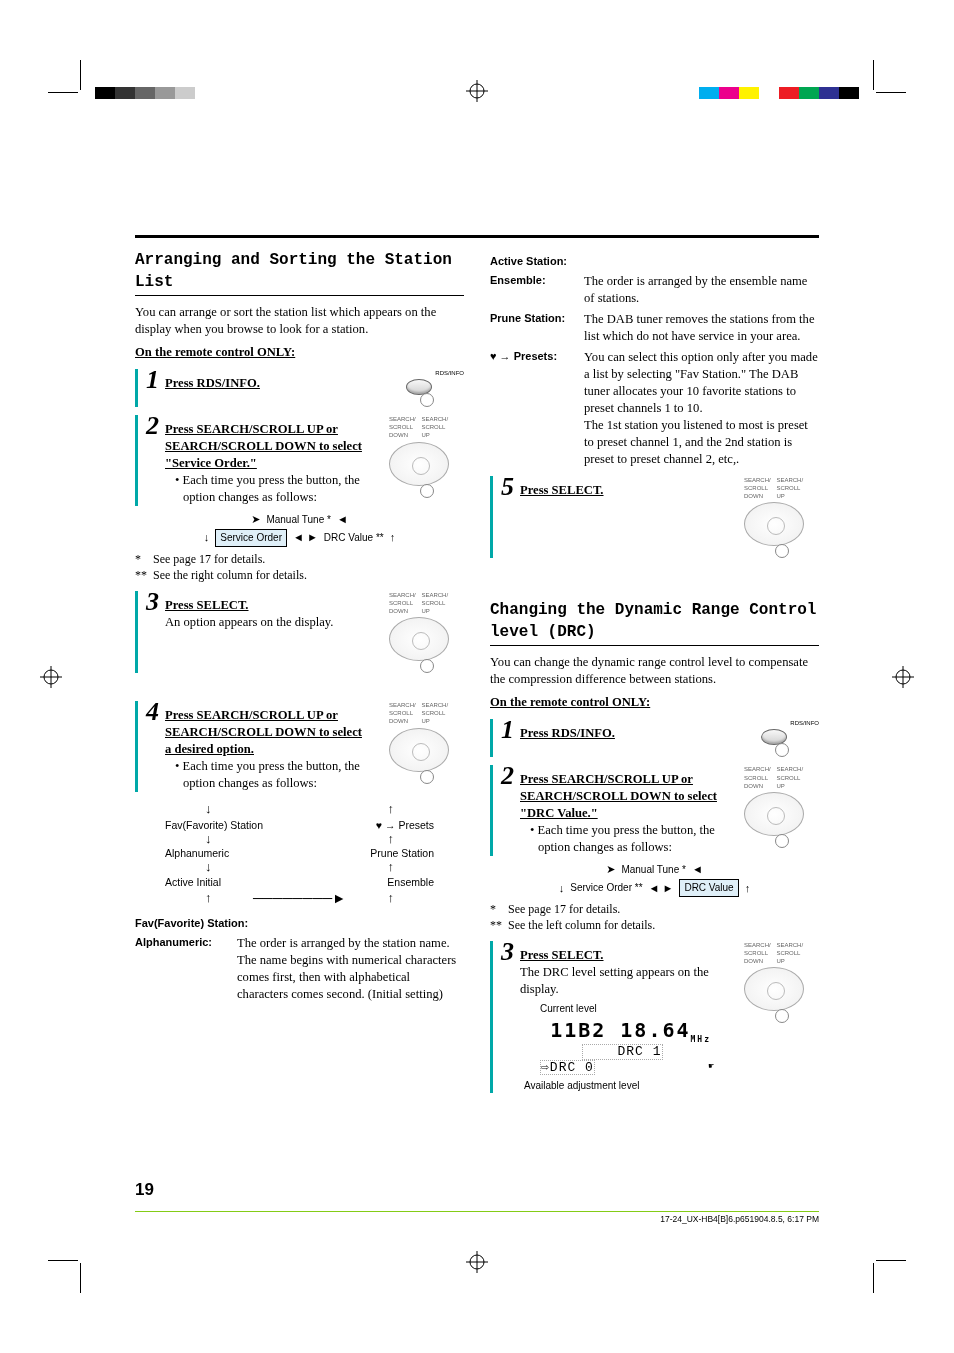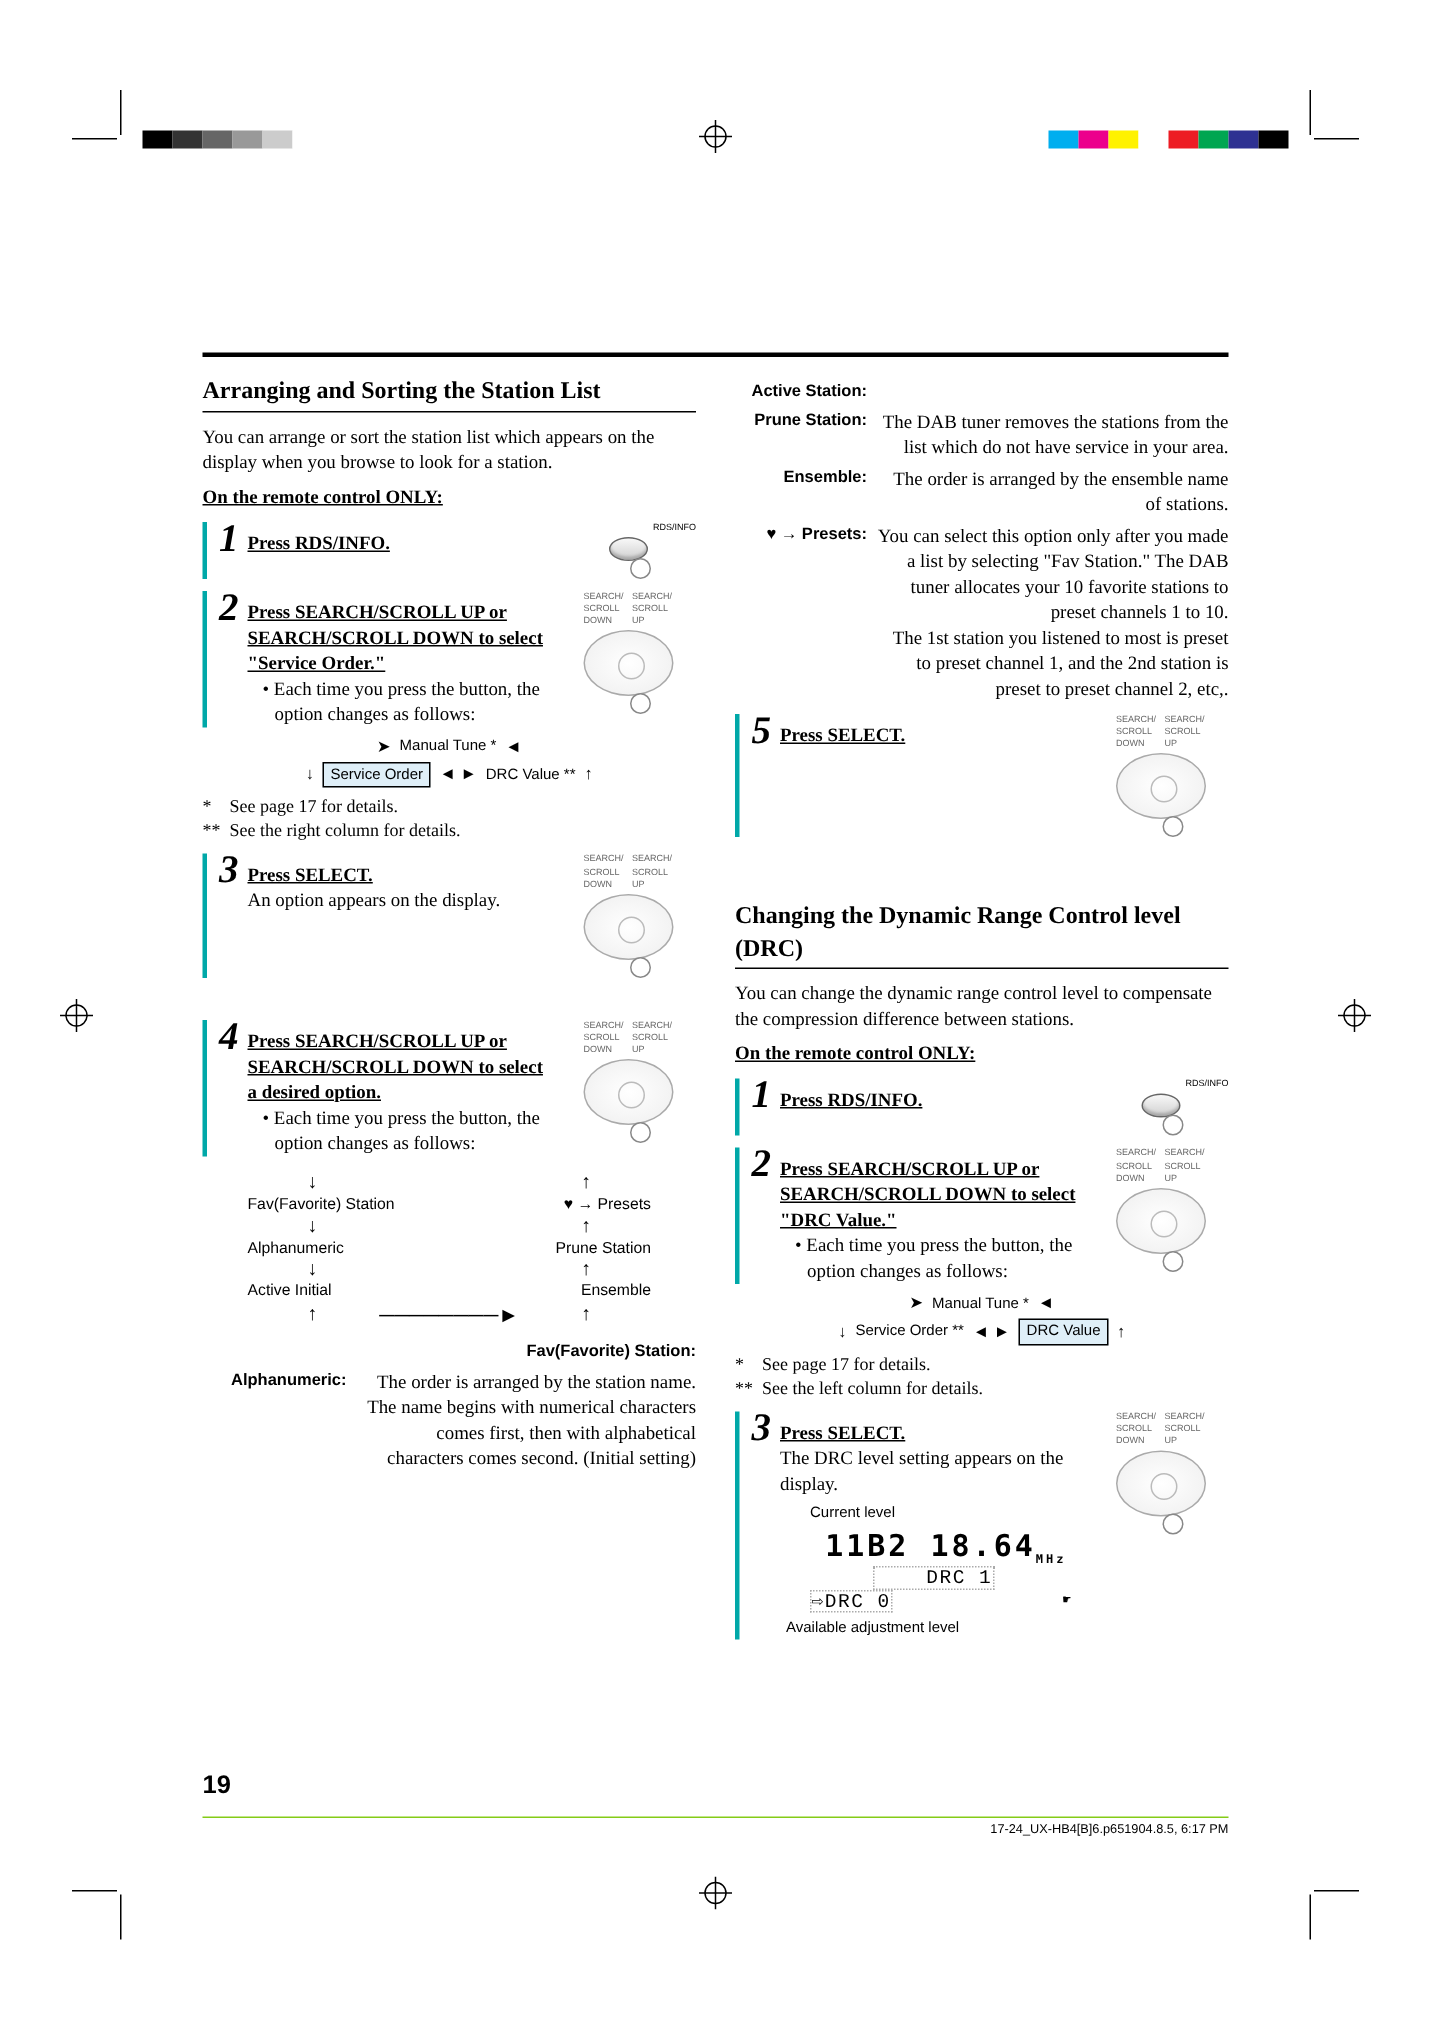--- a/index.html
+++ b/index.html
@@ -50,21 +50,21 @@
     display: flex;
     gap: 26px;
   }
   .col {
     flex: 1;
     font-size: 12.6px;
     line-height: 1.35;
   }
 
   .section-head {
-    font-family: Liberation Serif, serif;
+    font-family: Liberation Mono, monospace;
     font-weight: bold;
     font-size: 16px;
     margin: 0 0 2px 0;
   }
   .section-rule { border-bottom: 1.5px solid #000; margin: 0 0 8px 0; }
 
   .underline {
     text-decoration: underline;
     font-weight: bold;
     display: block;
@@ -131,21 +131,21 @@
   .flow-vert {
     font-family: Arial, sans-serif;
     font-size: 10.5px;
     margin: 8px 0;
   }
   .flow-row { display: flex; justify-content: space-between; padding: 0 30px; }
   .flow-arrows-row { display: flex; justify-content: space-between; padding: 0 70px; font-size: 13px; line-height: 1.1; }
   .flow-top-arrow { text-align:center; padding: 0 70px; display:flex; justify-content:space-between; font-size:13px;}
 
   .def-list { }
-  .def-item { display: flex; gap: 6px; margin: 4px 0; text-align: right; }
+  .def-item { display: flex; gap: 6px; margin: 4px 0; }
   .def-term {
     font-family: Arial, sans-serif;
     font-weight: bold;
     font-size: 11px;
     min-width: 96px;
     flex-shrink: 0;
   }
   .def-term-col { min-width: 88px; }
   .def-desc { flex: 1; }
 
@@ -408,26 +408,26 @@
         </div>
       </div>
     </div>
 
     <div class="col">
       <div class="def-list">
         <div class="def-item">
           <div class="def-term def-term-col">Active Station:</div>
         </div>
         <div class="def-item">
+          <div class="def-term def-term-col">Ensemble:</div>
+          <div class="def-desc">The order is arranged by the ensemble name of stations.</div>
+        </div>
+        <div class="def-item">
           <div class="def-term def-term-col">Prune Station:</div>
           <div class="def-desc">The DAB tuner removes the stations from the list which do not have service in your area.</div>
-        </div>
-        <div class="def-item">
-          <div class="def-term def-term-col">Ensemble:</div>
-          <div class="def-desc">The order is arranged by the ensemble name of stations.</div>
         </div>
         <div class="def-item">
           <div class="def-term def-term-col heart">♥ → Presets:</div>
           <div class="def-desc" style="white-space:pre-line">You can select this option only after you made a list by selecting "Fav Station." The DAB tuner allocates your 10 favorite stations to preset channels 1 to 10.
 The 1st station you listened to most is preset to preset channel 1, and the 2nd station is preset to preset channel 2, etc,.</div>
         </div>
       </div>
 
       <div class="step">
         <div class="step-bar"></div>

